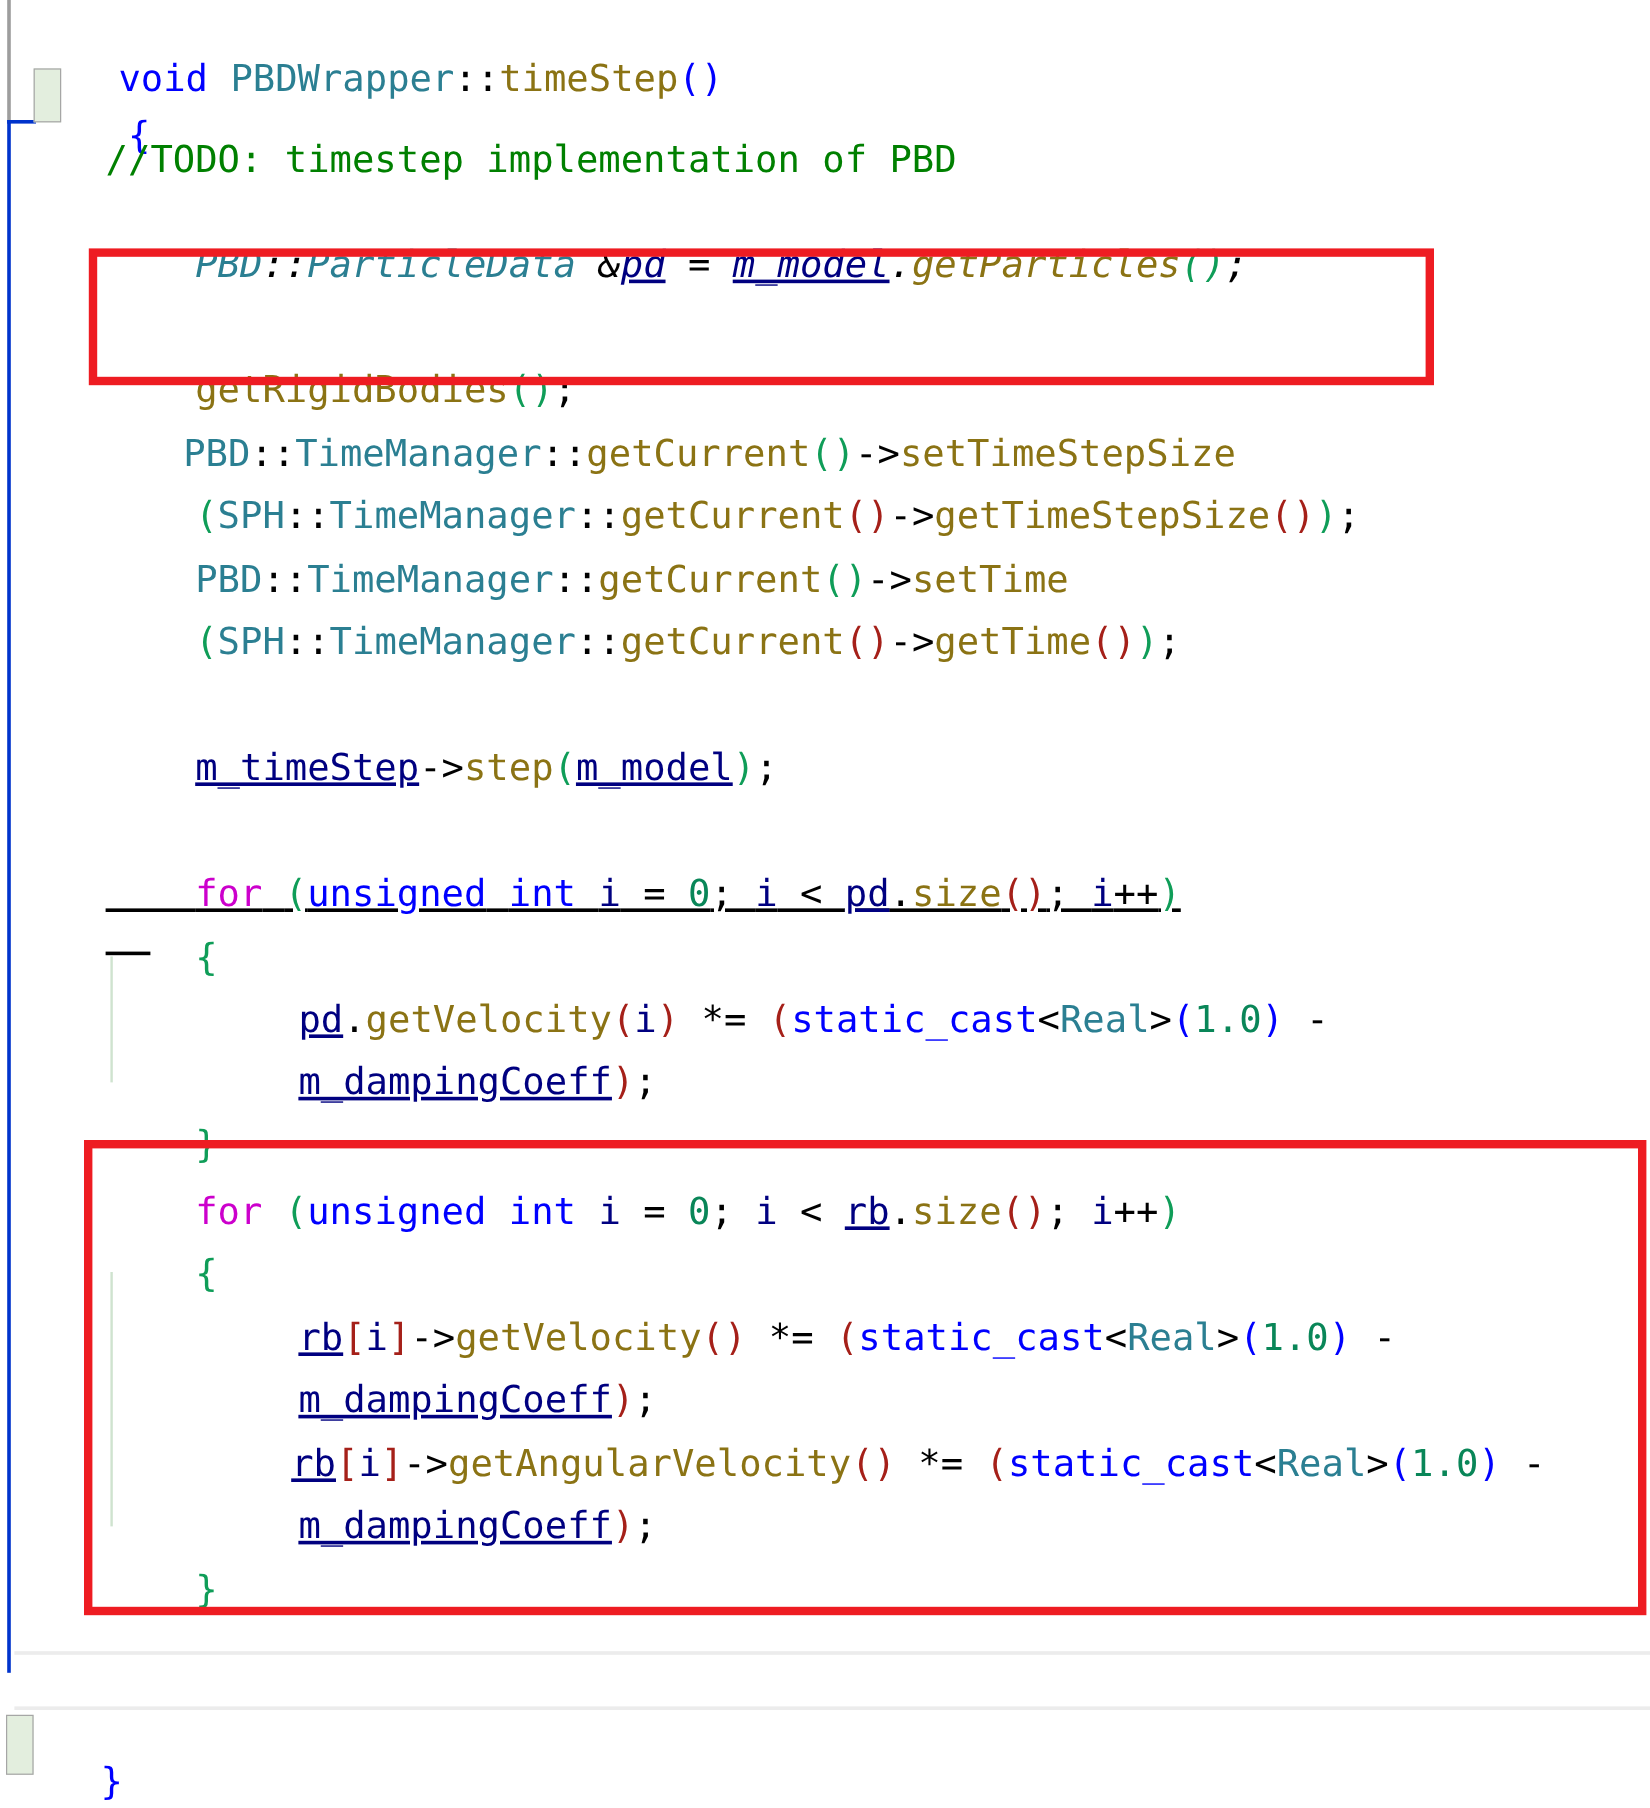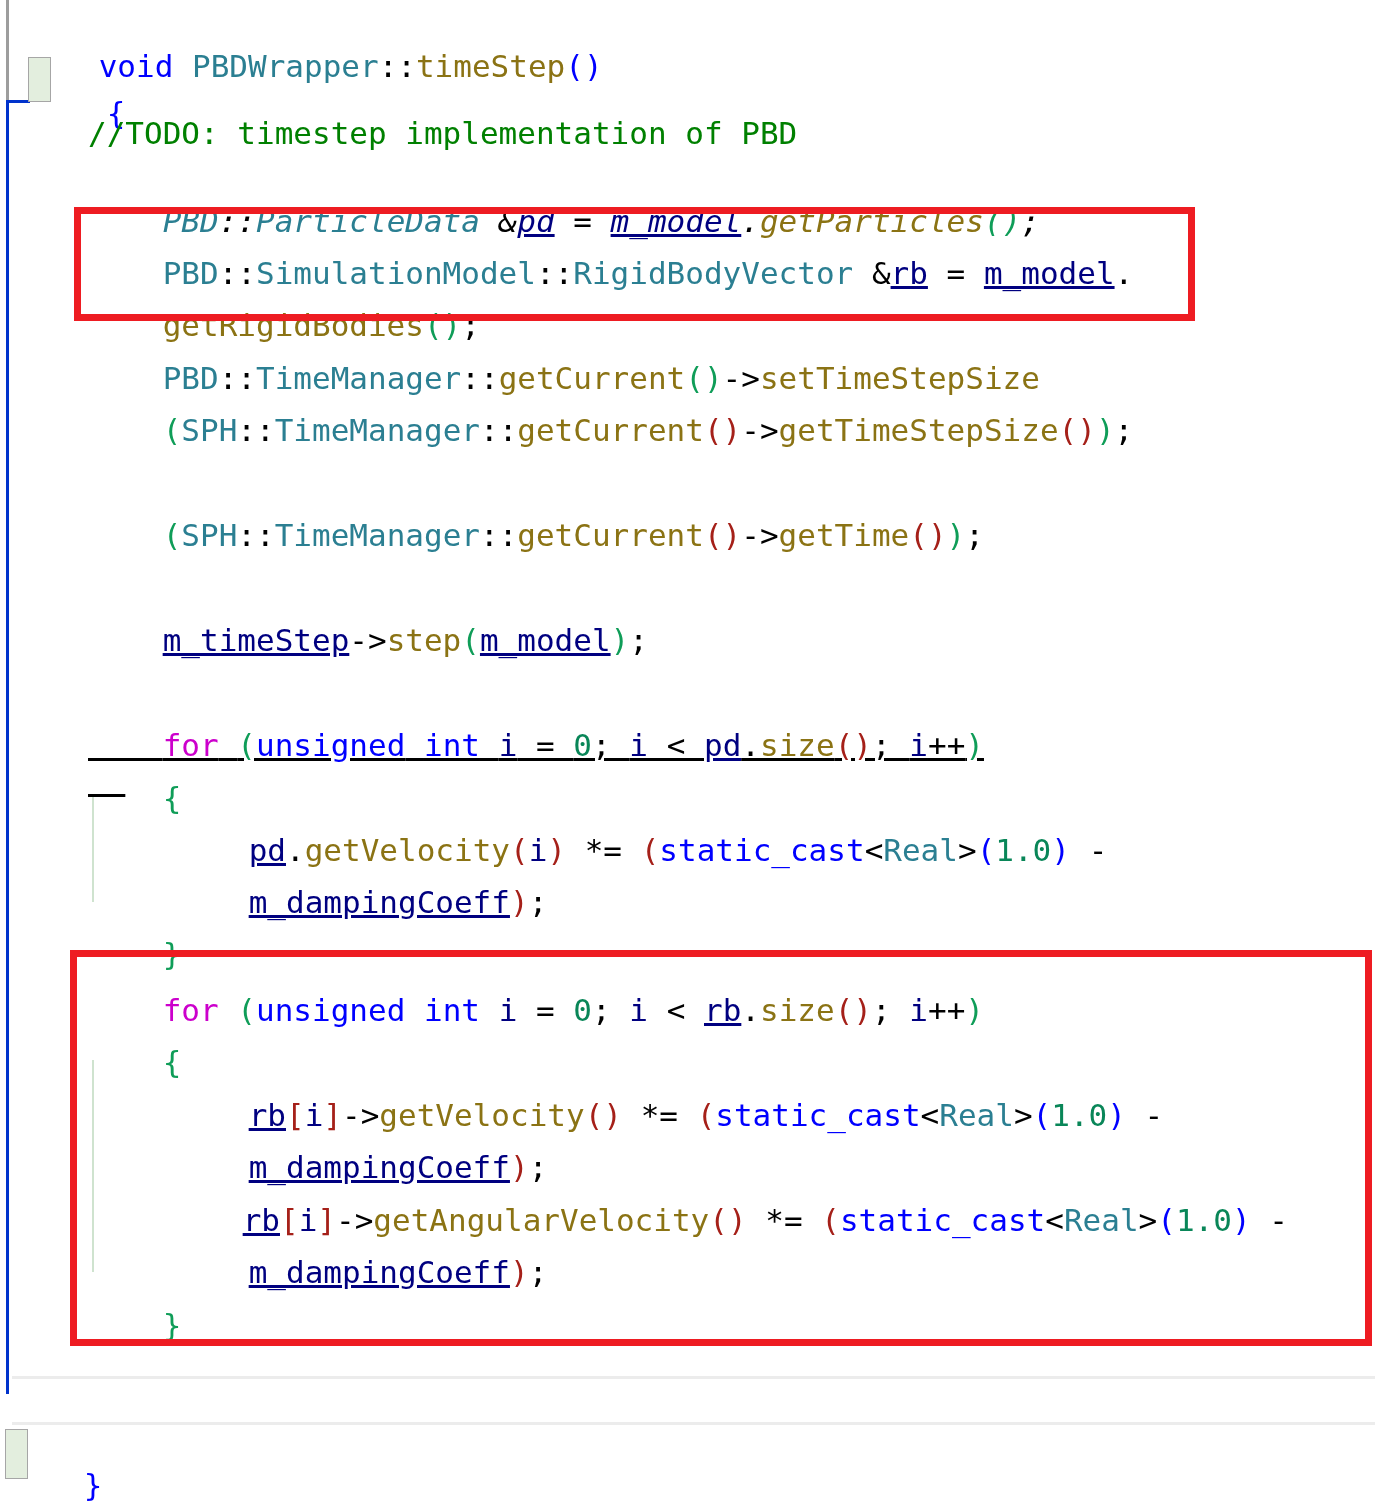--- a/index.html
+++ b/index.html
@@ -133,36 +133,36 @@
   <div class="code-line" style="left:32px; top:59px;">
     <span class="t-p-blue">{</span>
   </div>
 
   <div class="code-line t-cmt" style="left:88px; top:115px;">//TODO: timestep implementation of PBD</div>
 
   <div class="code-line" style="left:88px; top:167px;font-style:italic;">
     <span class="t-type">PBD</span><span class="t-op">::</span><span class="t-type">ParticleData</span><span class="t-op"> &amp;</span><span class="t-var-u">pd</span><span class="t-op"> = </span><span class="t-var-u">m_model</span><span class="t-op">.</span><span class="t-fn">getParticles</span><span class="t-p-green">()</span><span class="t-op">;</span>
   </div>
 
-  <div class="code-line" style="left:88px; top:219px;">
-    <span class="t-type">PBD</span><span class="t-op">::</span><span class="t-type">SimulationModel</span><span class="t-op">::</span><span class="t-type">RigidBodyVector</span><span class="t-op"> &amp;</span><span class="t-var-u">rb</span><span class="t-op"> = </span><span class="t-var-u">m_model</span><span class="t-op">.</span>
-  </div>
 
   <div class="code-line" style="left:88px; top:271px;text-align:right;">
     <span class="t-fn">getRigidBodies</span><span class="t-p-green">()</span><span class="t-op">;</span>
   </div>
 
-  <div class="code-line" style="left:88px; top:324px;">
+  <div class="code-line" style="left:78px; top:324px;">
     <span class="t-type">PBD</span><span class="t-op">::</span><span class="t-type">TimeManager</span><span class="t-op">::</span><span class="t-fn">getCurrent</span><span class="t-p-green">()</span><span class="t-op">-&gt;</span><span class="t-fn">setTimeStepSize</span>
   </div>
 
   <div class="code-line" style="left:88px; top:376px;">
     <span class="t-p-green">(</span><span class="t-type">SPH</span><span class="t-op">::</span><span class="t-type">TimeManager</span><span class="t-op">::</span><span class="t-fn">getCurrent</span><span class="t-p-red">()</span><span class="t-op">-&gt;</span><span class="t-fn">getTimeStepSize</span><span class="t-p-red">(</span><span class="t-p-red">)</span><span class="t-p-green">)</span><span class="t-op">;</span>
   </div>
 
+  <div class="code-line" style="left:88px; top:429px;">
+    <span class="t-type">PBD</span><span class="t-op">::</span><span class="t-type">TimeManager</span><span class="t-op">::</span><span class="t-fn">getCurrent</span><span class="t-p-green">()</span><span class="t-op">-&gt;</span><span class="t-fn">setTime</span>
+  </div>
 
   <div class="code-line" style="left:88px; top:481px;">
     <span class="t-p-green">(</span><span class="t-type">SPH</span><span class="t-op">::</span><span class="t-type">TimeManager</span><span class="t-op">::</span><span class="t-fn">getCurrent</span><span class="t-p-red">()</span><span class="t-op">-&gt;</span><span class="t-fn">getTime</span><span class="t-p-red">()</span><span class="t-p-green">)</span><span class="t-op">;</span>
   </div>
 
   <div class="code-line" style="left:88px; top:586px;">
     <span class="t-var-u">m_timeStep</span><span class="t-op">-&gt;</span><span class="t-fn">step</span><span class="t-p-green">(</span><span class="t-var-u">m_model</span><span class="t-p-green">)</span><span class="t-op">;</span>
   </div>
 
   <div class="code-line" style="left:88px; top:691px;text-decoration:underline;">

